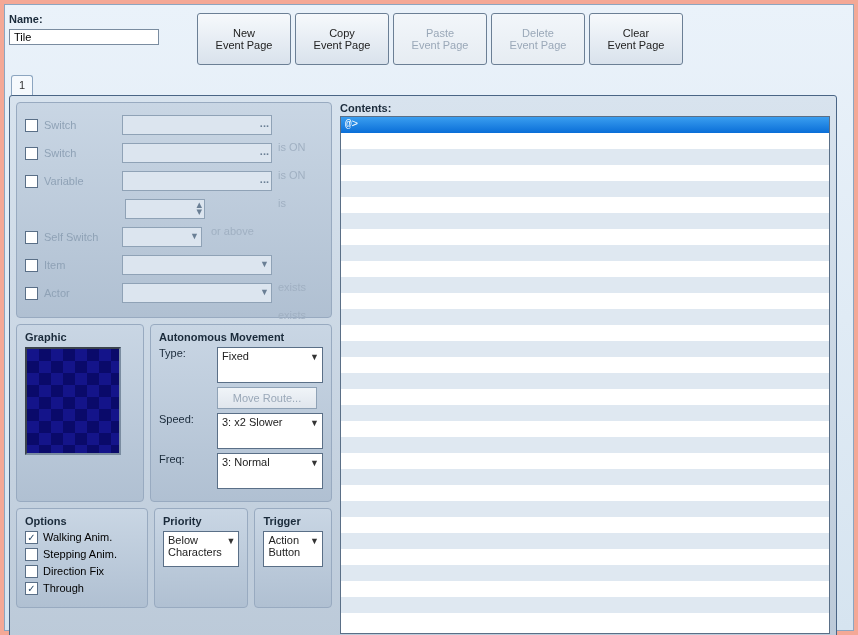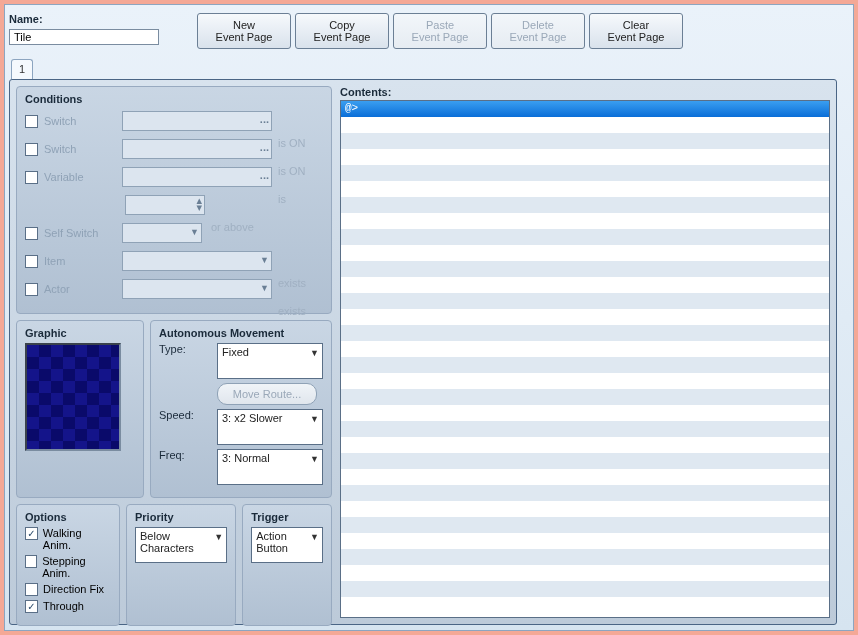--- a/index.html
+++ b/index.html
@@ -3,21 +3,21 @@
 <meta charset="utf-8">
 <style>
 * { box-sizing: border-box; margin: 0; padding: 0; font-family: Tahoma, Arial, sans-serif; font-size: 11px; }
 body { background: #f4a896; padding: 4px; }
 .window { background: linear-gradient(#eaf2fa, #d6e4f0); border: 1px solid #8ca5c0; width: 850px; height: 627px; padding: 8px 4px; }
 .top-row { display: flex; align-items: flex-start; gap: 8px; margin-bottom: 10px; }
 .name-col { display: flex; flex-direction: column; gap: 4px; }
 .name-label { font-weight: bold; color: #1a2a3a; }
 .name-input { width: 150px; height: 16px; border: 1px solid #7a8ca0; background: #fff; padding: 2px 4px; }
 .btns { display: flex; gap: 4px; margin-left: 30px; }
-.ep-btn { width: 94px; height: 36px; border: 1px solid #6b7f95; background: linear-gradient(#f6f9fc, #d9e2ec); border-radius: 3px; text-align: center; display: flex; flex-direction: column; justify-content: center; cursor: pointer; color: #222; }
+.ep-btn { width: 94px; height: 52px; border: 1px solid #6b7f95; background: linear-gradient(#f6f9fc, #d9e2ec); border-radius: 3px; text-align: center; display: flex; flex-direction: column; justify-content: center; cursor: pointer; color: #222; }
 .ep-btn.disabled { color: #9aa8b8; cursor: default; background: linear-gradient(#f2f6fa, #e6ecf2); }
 .tabs { display: flex; height: 20px; }
 .tab { width: 22px; height: 20px; border: 1px solid #8ca5c0; border-bottom: none; background: #f5f9fd; border-radius: 3px 3px 0 0; text-align: center; line-height: 18px; color: #333; margin-left: 2px; cursor: pointer; }
 .main-area { border: 1px solid #4a6585; background: linear-gradient(#d8e3ee, #bccad9); height: 546px; width: 828px; border-radius: 3px; padding: 6px; display: flex; gap: 8px; }
 .left-col { width: 316px; display: flex; flex-direction: column; gap: 6px; }
 .right-col { flex: 1; display: flex; flex-direction: column; }
 .group { border: 1px solid #98aac0; background: linear-gradient(#c9d6e4, #b0c0d2); border-radius: 4px; padding: 6px 8px 8px 8px; }
 .group-title { font-weight: bold; color: #1a2a3a; margin-bottom: 4px; }
 .cond-row { display: flex; align-items: center; gap: 6px; height: 24px; margin: 4px 0; }
 .cond-row.indent { margin-left: 100px; }
@@ -33,23 +33,23 @@
 .field .spin { position: absolute; right: 2px; top: 1px; display: flex; flex-direction: column; line-height: 7px; color: #6a7f95; font-size: 8px; }
 .suffix { color: #a0b0c2; margin-top: 44px; }
 .row2 { display: flex; gap: 6px; }
 .graphic-group { width: 128px; }
 .graphic-box { width: 96px; height: 108px; border: 2px inset #7a8ca0; background: repeating-conic-gradient(#0a0a6a 0% 25%, #14148a 0% 50%) 0 0/24px 24px; cursor: pointer; }
 .am-group { flex: 1; }
 .am-row { display: flex; align-items: flex-start; gap: 6px; margin: 4px 0; }
 .am-label { width: 52px; color: #1a2a3a; }
 .select { height: 36px; flex: 1; border: 1px solid #5a6f87; background: #fff; position: relative; padding: 2px 4px; color: #222; cursor: pointer; }
 .select .dd { position: absolute; right: 3px; top: 4px; font-size: 9px; color: #333; }
-.mr-btn { height: 22px; width: 100px; margin-left: 58px; border: 1px solid #8fa2b6; background: linear-gradient(#f0f4f8, #e0e6ed); color: #9aa8b8; border-radius: 10px; text-align: center; line-height: 20px; cursor: default; }
+.mr-btn { height: 22px; width: 100px; margin-left: 58px; border: 1px solid #8fa2b6; background: linear-gradient(#f0f4f8, #e0e6ed); color: #9aa8b8; border-radius: 0; text-align: center; line-height: 20px; cursor: default; }
 .row3 { display: flex; gap: 6px; }
-.opt-group { width: 104px; }
+.opt-group { width: 132px; }
 .opt-row { display: flex; align-items: flex-start; gap: 5px; margin: 4px 0; }
 .pt-col { flex: 1; display: flex; flex-direction: row; gap: 6px; }
 .contents-label { font-weight: bold; color: #1a2a3a; margin-bottom: 2px; }
 .contents-box { flex: 1; border: 1px solid #5a6f87; background: #fff; overflow: hidden; }
 .contents-line { height: 16px; }
 .contents-line.even { background: #dfe8f1; }
 .contents-line.first { background: linear-gradient(#3a9ef0, #0a6ed8); color: #fff; padding: 1px 4px; font-family: 'Courier New', monospace; font-size: 11px; }
 </style>
 </head>
 <body>
@@ -86,21 +86,20 @@
   </div>
 
   <div class="tabs">
     <div class="tab">1</div>
   </div>
 
   <div class="main-area">
     <div class="left-col">
 
       <div class="group">
-        <div class="group-title">Conditions</div>
 
         <div class="cond-row">
           <span class="chk"></span>
           <span class="chk-label dis">Switch</span>
           <span class="field">
               <span class="ellipsis">...</span>
             </span>
           <span class="suffix">is ON</span>
         </div>
 

